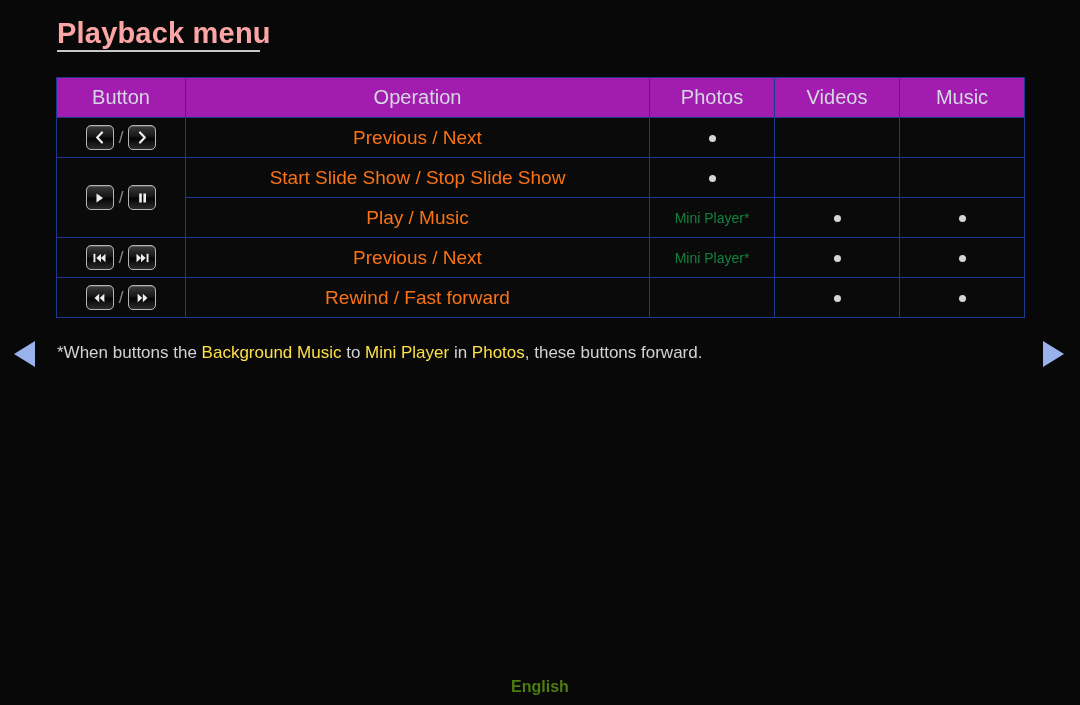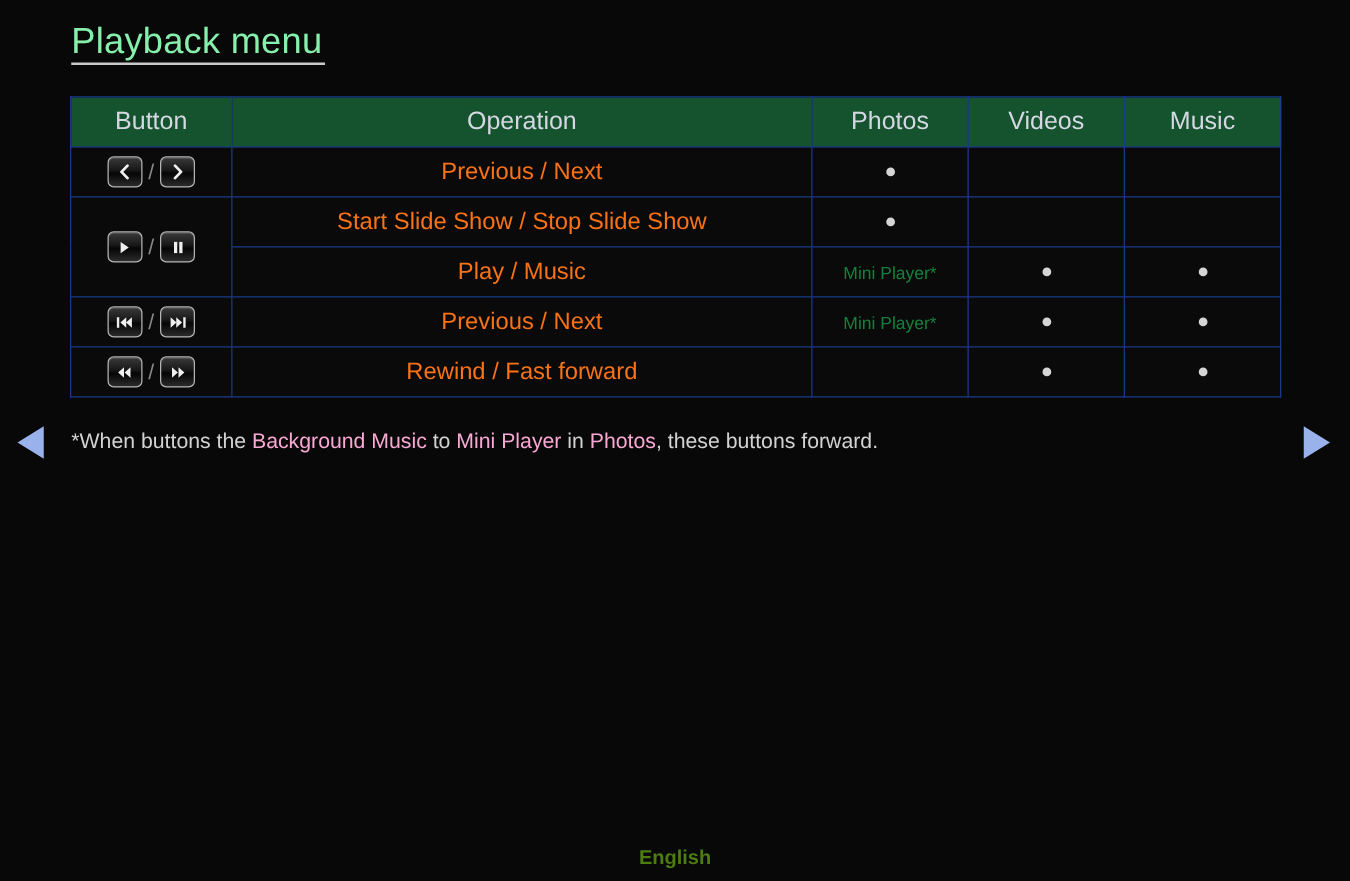--- a/index.html
+++ b/index.html
@@ -15,22 +15,22 @@
     font-family: "Liberation Sans", sans-serif;
     color: #d8d8d8;
   }
 
   
   #page-title {
     position: absolute;
     left: 57px;
     top: 16px;
     font-size: 29px;
-    font-weight: 400;
-    color: #86efac;
+    font-weight: 700;
+    color: #fca5a5;
     letter-spacing: 0.2px;
     line-height: 34px;
   }
   #title-rule {
     position: absolute;
     left: 57px;
     top: 50px;
     width: 203px;
     height: 2px;
     background: #c9c9c9;
@@ -46,21 +46,21 @@
     table-layout: fixed;
   }
   #shortcut-table th,
   #shortcut-table td {
     border: 1px solid #1b3a8c;
     padding: 0;
     text-align: center;
     vertical-align: middle;
   }
   #shortcut-table thead th {
-    background: #14532d;
+    background: #a21caf;
     color: #d5d8e2;
     font-size: 20px;
     font-weight: 400;
     height: 39px;
     border-color: #1b3a8c;
   }
   #shortcut-table tbody td {
     background: #0a0a0a;
     height: 39px;
   }
@@ -120,21 +120,21 @@
   
   #footnote {
     position: absolute;
     left: 57px;
     top: 341px;
     width: 930px;
     font-size: 17px;
     color: #d2d2d2;
     line-height: 24px;
   }
-  #footnote .hl { color: #f9a8d4; }
+  #footnote .hl { color: #fde047; }
 
   .nav-arrow {
     position: absolute;
     top: 341px;
     width: 0;
     height: 0;
     border-top: 13px solid transparent;
     border-bottom: 13px solid transparent;
   }
   #nav-prev {

